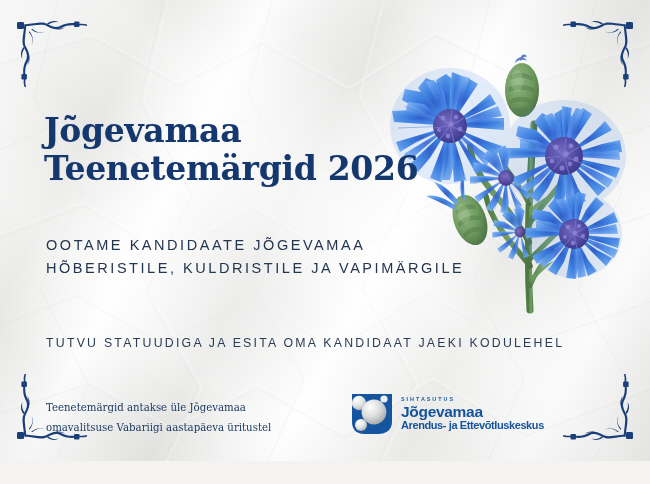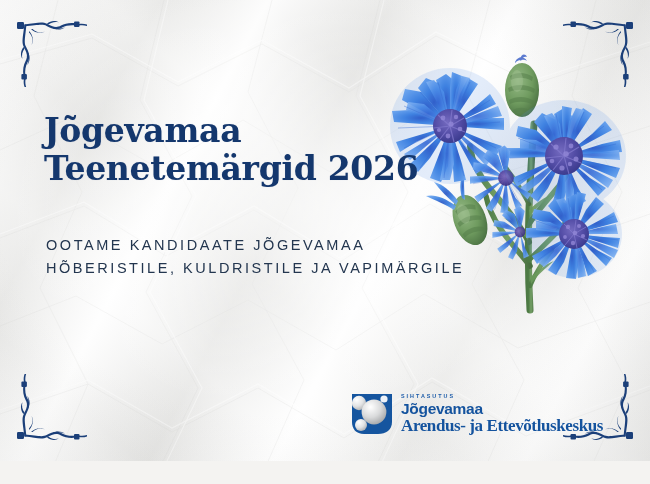--- a/index.html
+++ b/index.html
@@ -155,22 +155,22 @@
   }
   .logo-l1 {
     font-family: "Liberation Sans", sans-serif;
     font-size: 15.5px;
     font-weight: 700;
     color: #14539e;
     letter-spacing: -0.3px;
     margin-bottom: 1px;
   }
   .logo-l2 {
-    font-family: Liberation Serif, serif;
-    font-size: 17px;
+    font-family: Liberation Sans, sans-serif;
+    font-size: 11px;
     font-weight: 700;
     color: #14539e;
     letter-spacing: -0.4px;
   }
 </style>
 </head>
 <body>
 
 <div id="poster">
 
@@ -586,21 +586,24 @@
     </svg>
   </div>
 
   <div class="content">
     <div class="title">Jõgevamaa
 Teenetemärgid 2026</div>
 
     <div class="subtitle">OOTAME KANDIDAATE JÕGEVAMAA
 HÕBERISTILE, KULDRISTILE JA VAPIMÄRGILE</div>
 
-
+    <div class="cta">TUTVU STATUUDIGA JA ESITA OMA KANDIDAAT JAEKI KODULEHEL</div>
+
+    <div class="footnote">Teenetemärgid antakse üle Jõgevamaa
+omavalitsuse Vabariigi aastapäeva üritustel</div>
   </div>
 
   <div class="logo">
     <div class="logo-mark">
       <svg viewBox="0 0 44 44">
         <defs>
           <radialGradient id="bub1" cx="36%" cy="30%" r="72%">
             <stop offset="0%" stop-color="#ffffff"></stop>
             <stop offset="58%" stop-color="#d9dadb"></stop>
             <stop offset="100%" stop-color="#a9abad"></stop>

